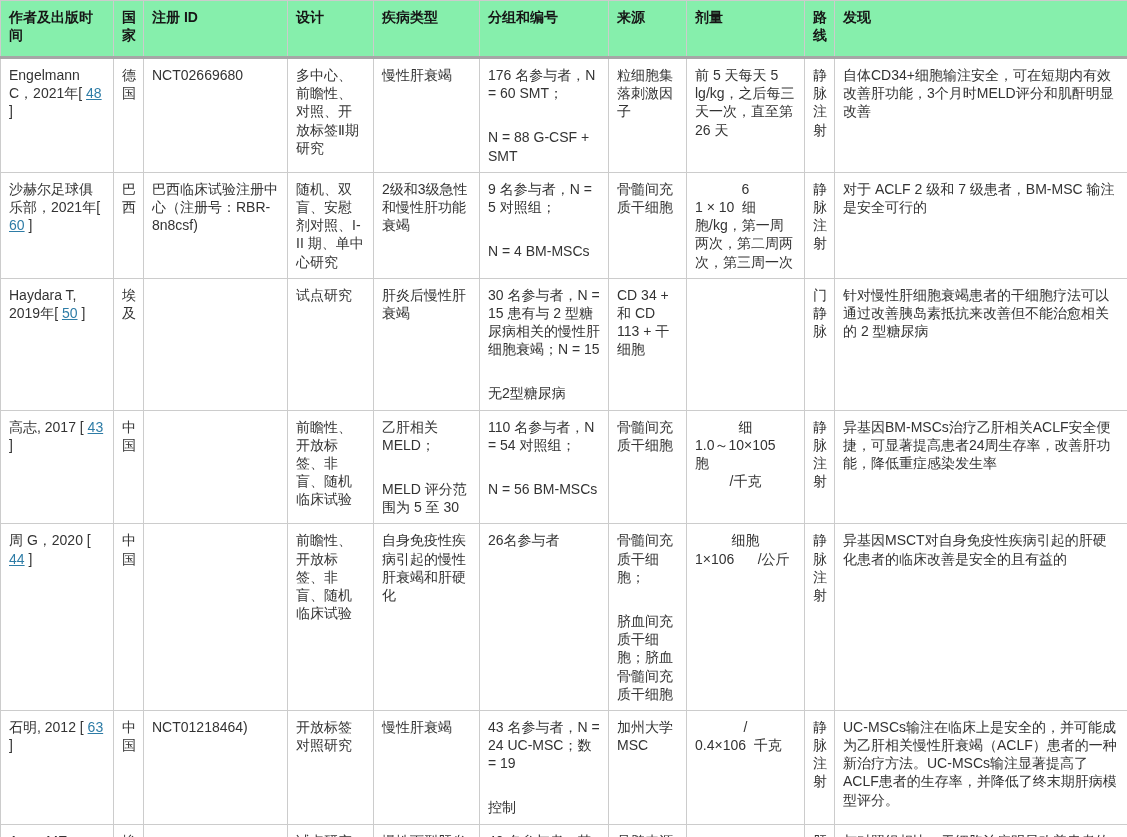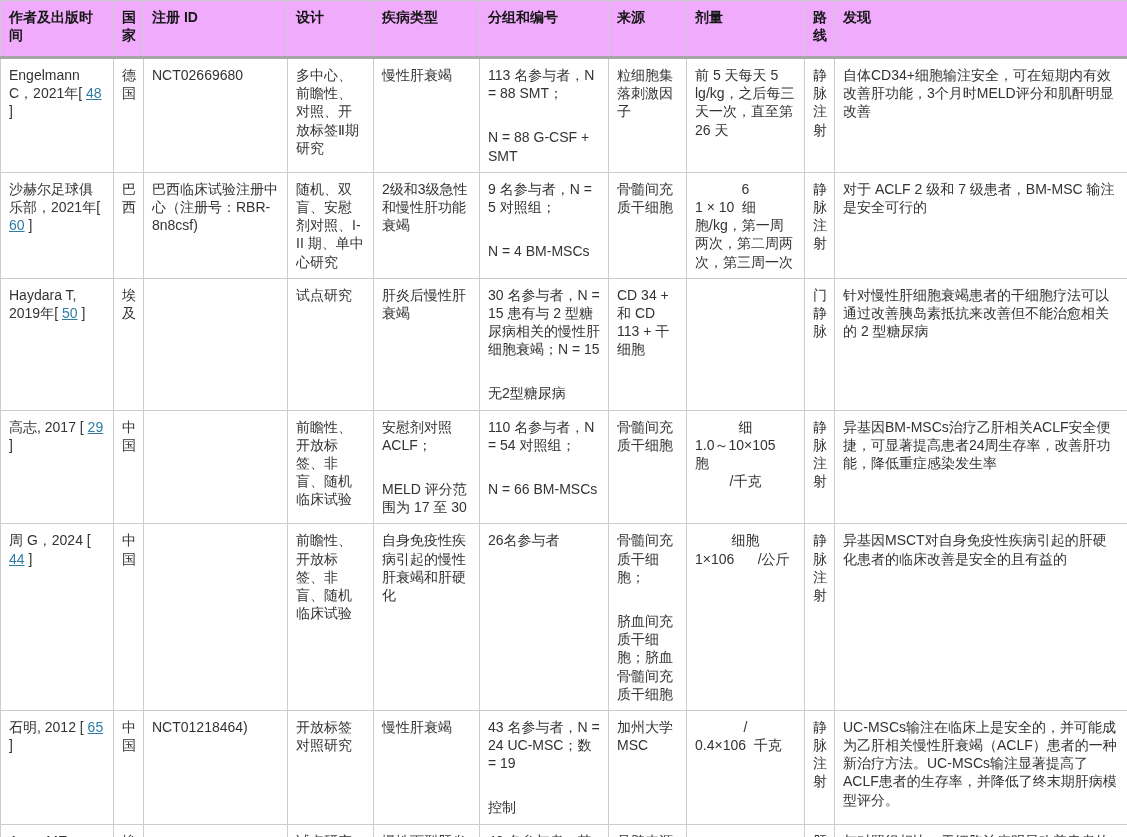--- a/index.html
+++ b/index.html
@@ -2,21 +2,21 @@
 <html lang="zh"><head>
 <meta charset="utf-8">
 <style>
   html,body{margin:0;padding:0;background:#fff;}
   body{font-family:"Liberation Sans","DejaVu Sans",sans-serif;color:#333;}
   .table-wrap{width:1127px;background:#fff;}
   table{border-collapse:collapse;width:1127px;table-layout:fixed;font-size:14px;line-height:1.3;}
   th,td{border:1px solid #ccc;vertical-align:top;padding:7px 8px;text-align:left;
         box-sizing:border-box;word-break:break-word;overflow-wrap:break-word;}
   thead tr{height:57px;}
-  thead th{font-weight:bold;color:#161616;border-bottom:3px solid #a6a6a6;background:#f0abfc;margin-top:23px;}
+  thead th{font-weight:bold;color:#161616;border-bottom:3px solid #a6a6a6;background:#86efac;margin-top:23px;}
   tbody tr:nth-child(1){height:101px;}
   tbody tr:nth-child(2){height:98px;}
   tbody tr:nth-child(3){height:120px;}
   tbody tr:nth-child(4){height:106px;}
   tbody tr:nth-child(5){height:141px;}
   tbody tr:nth-child(6){height:105px;}
   tbody tr:nth-child(7){height:109px;}
   .cl{min-height:18px;white-space:pre-wrap;}
   .cl.gap{height:26px;min-height:26px;}
   .cl.ac{text-align:center;}
@@ -62,21 +62,21 @@
           <td>
             <div class="cl">NCT02669680</div>
           </td>
           <td>
             <div class="cl">多中心、前瞻性、对照、开放标签Ⅱ期研究</div>
           </td>
           <td>
             <div class="cl">慢性肝衰竭</div>
           </td>
           <td>
-            <div class="cl">113 名参与者，N = 88 SMT；</div>
+            <div class="cl">176 名参与者，N = 60 SMT；</div>
             <div class="cl gap"></div>
             <div class="cl">N = 88 G-CSF + SMT</div>
           </td>
           <td>
             <div class="cl">粒细胞集落刺激因子</div>
           </td>
           <td>
             <div class="cl">前 5 天每天 5 lg/kg，之后每三天一次，直至第 26 天</div>
           </td>
           <td>
@@ -141,56 +141,56 @@
           </td>
           <td></td>
           <td>
             <div class="cl">门静脉</div>
           </td>
           <td>
             <div class="cl">针对慢性肝细胞衰竭患者的干细胞疗法可以通过改善胰岛素抵抗来改善但不能治愈相关的 2 型糖尿病</div>
           </td>
         </tr>
         <tr>
-          <td><span>高志, 2017 [ </span><a href="#">29</a><span> ]</span></td>
+          <td><span>高志, 2017 [ </span><a href="#">43</a><span> ]</span></td>
           <td>
             <div class="cl">中国</div>
           </td>
           <td></td>
           <td>
             <div class="cl">前瞻性、开放标签、非盲、随机临床试验</div>
           </td>
           <td>
-            <div class="cl">安慰剂对照 ACLF；</div>
-            <div class="cl gap"></div>
-            <div class="cl">MELD 评分范围为 17 至 30</div>
+            <div class="cl">乙肝相关 MELD；</div>
+            <div class="cl gap"></div>
+            <div class="cl">MELD 评分范围为 5 至 30</div>
           </td>
           <td>
             <div class="cl">110 名参与者，N = 54 对照组；</div>
             <div class="cl gap"></div>
-            <div class="cl">N = 66 BM-MSCs</div>
+            <div class="cl">N = 56 BM-MSCs</div>
           </td>
           <td>
             <div class="cl">骨髓间充质干细胞</div>
           </td>
           <td>
             <div class="cl ac">细</div>
             <div class="cl">1.0～10×105</div>
             <div class="cl">胞</div>
             <div class="cl ac">/千克</div>
           </td>
           <td>
             <div class="cl">静脉注射</div>
           </td>
           <td>
             <div class="cl">异基因BM-MSCs治疗乙肝相关ACLF安全便捷，可显著提高患者24周生存率，改善肝功能，降低重症感染发生率</div>
           </td>
         </tr>
         <tr>
-          <td><span>周 G，2024 [ </span><a href="#">44</a><span> ]</span></td>
+          <td><span>周 G，2020 [ </span><a href="#">44</a><span> ]</span></td>
           <td>
             <div class="cl">中国</div>
           </td>
           <td></td>
           <td>
             <div class="cl">前瞻性、开放标签、非盲、随机临床试验</div>
           </td>
           <td>
             <div class="cl">自身免疫性疾病引起的慢性肝衰竭和肝硬化</div>
           </td>
@@ -207,21 +207,21 @@
             <div class="cl">1×106      /公斤</div>
           </td>
           <td>
             <div class="cl">静脉注射</div>
           </td>
           <td>
             <div class="cl">异基因MSCT对自身免疫性疾病引起的肝硬化患者的临床改善是安全的且有益的</div>
           </td>
         </tr>
         <tr>
-          <td><span>石明, 2012 [ </span><a href="#">65</a><span> ]</span></td>
+          <td><span>石明, 2012 [ </span><a href="#">63</a><span> ]</span></td>
           <td>
             <div class="cl">中国</div>
           </td>
           <td>
             <div class="cl">NCT01218464)</div>
           </td>
           <td>
             <div class="cl">开放标签对照研究</div>
           </td>
           <td>

